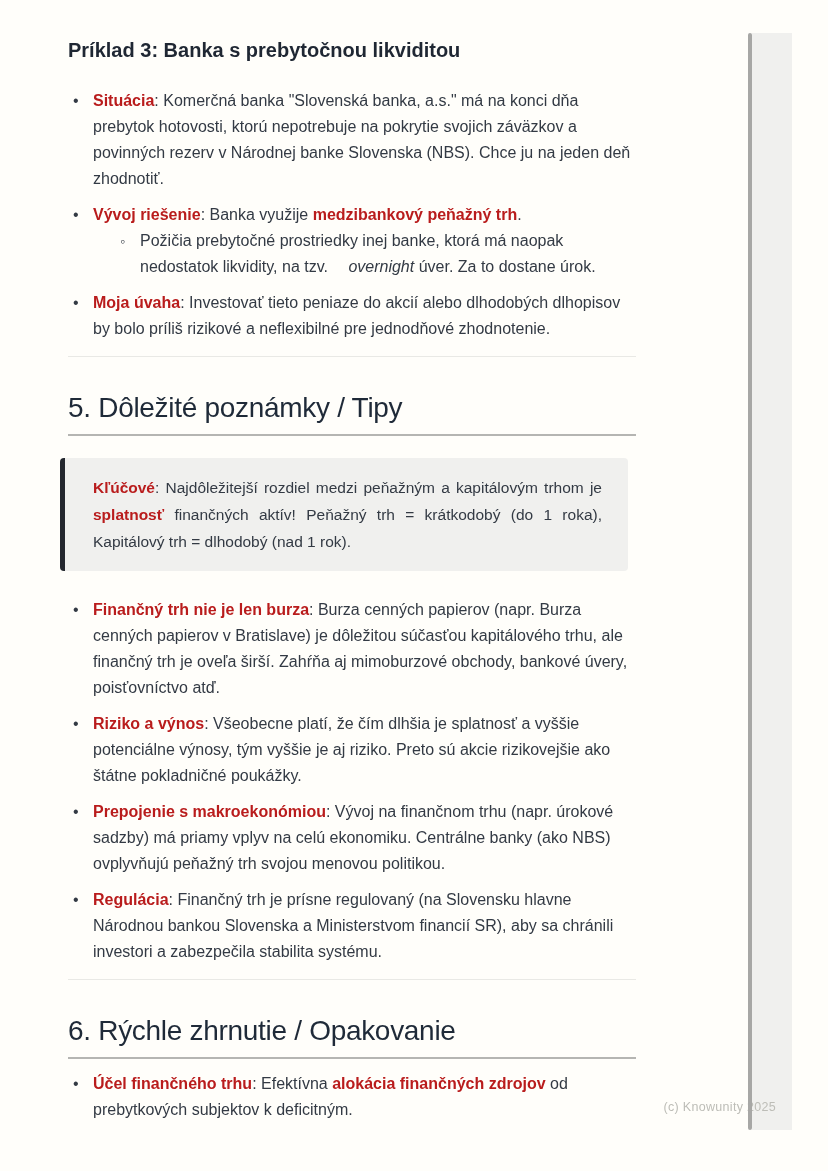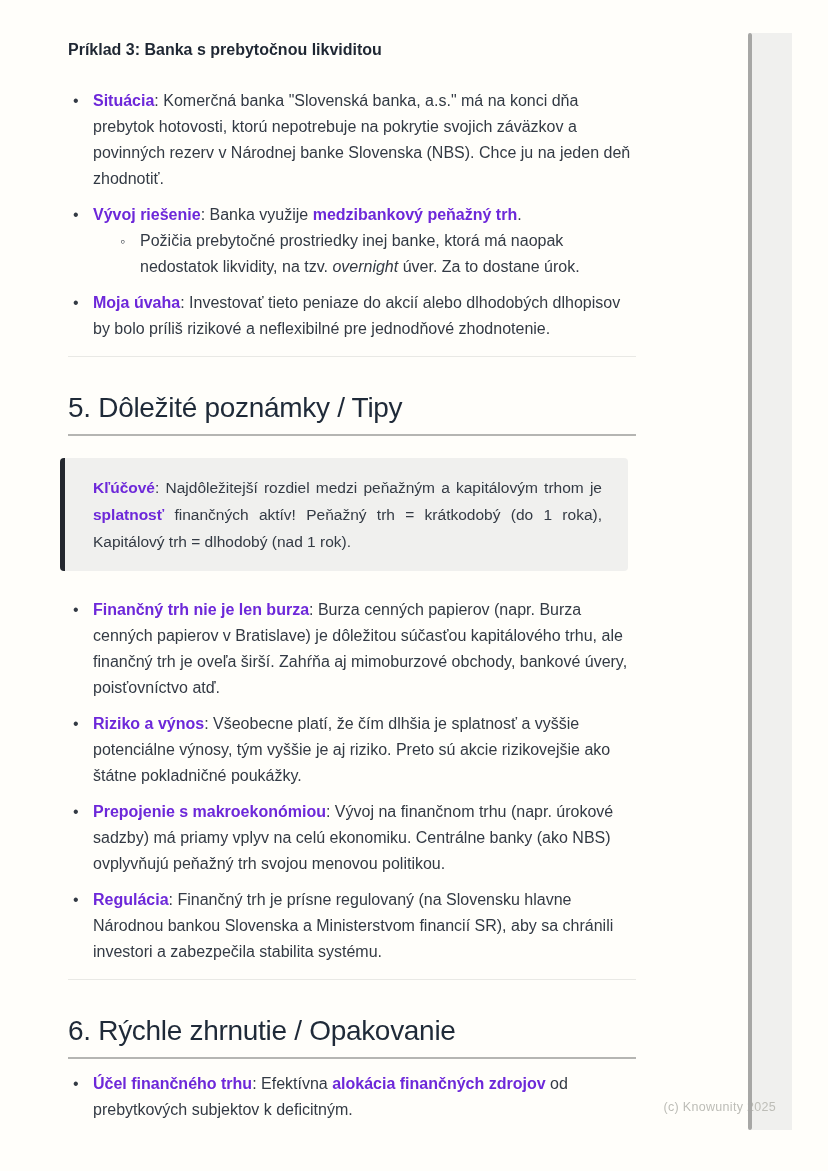--- a/index.html
+++ b/index.html
@@ -15,21 +15,21 @@
     font-family: "Liberation Sans", "DejaVu Sans", sans-serif;
     color: #333a44;
   }
   .page {
     position: absolute;
     left: 68px;
     top: 40px;
     width: 568px;
   }
   .example-heading {
-    font-size: 16px;
+    font-size: 20px;
     line-height: 20px;
     font-weight: 700;
     color: #1f2733;
     margin: 0 0 28px 0;
   }
   ul.bullets {
     list-style: none;
     margin: 0;
     padding: 0;
     font-size: 16px;
@@ -57,22 +57,22 @@
     padding-left: 47px;
   }
   ul.sub > li::before {
     content: "\25E6";
     position: absolute;
     left: 27px;
     top: 0;
     font-size: 14px;
     color: #333a44;
   }
-  .b { font-weight: 700; color: #6d28d9; }
-  .i { font-style: italic; }
+  .b { font-weight: 700; color: #b91c1c; }
+  .i { font-style: italic; margin-left: 16px; }
   hr.thin-rule {
     border: none;
     border-top: 1px solid var(--thin-rule, #e9e9e5);
     margin: 14px 0 0 0;
   }
   h2.section-heading {
     font-size: 28px;
     line-height: 34px;
     font-weight: 400;
     letter-spacing: -0.3px;

